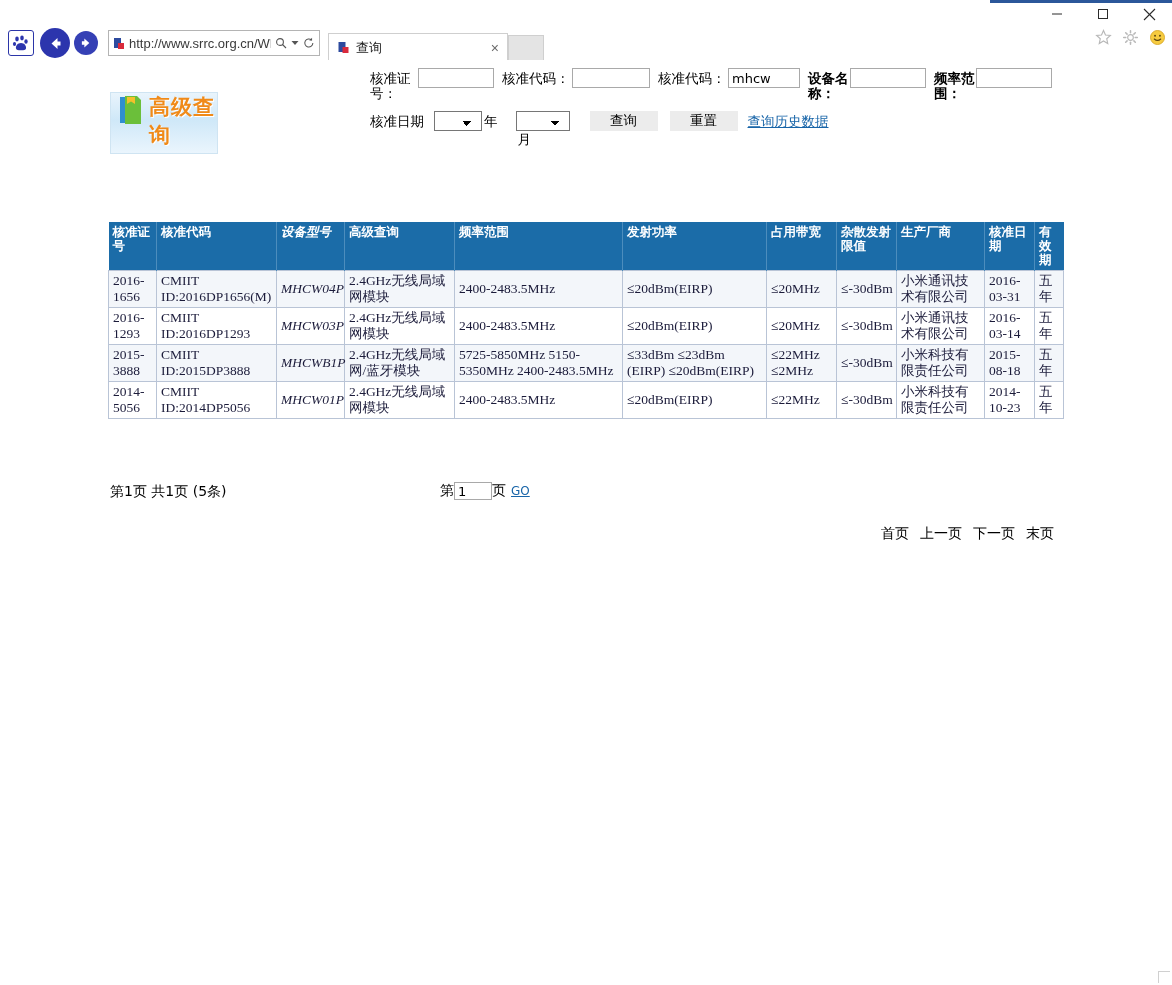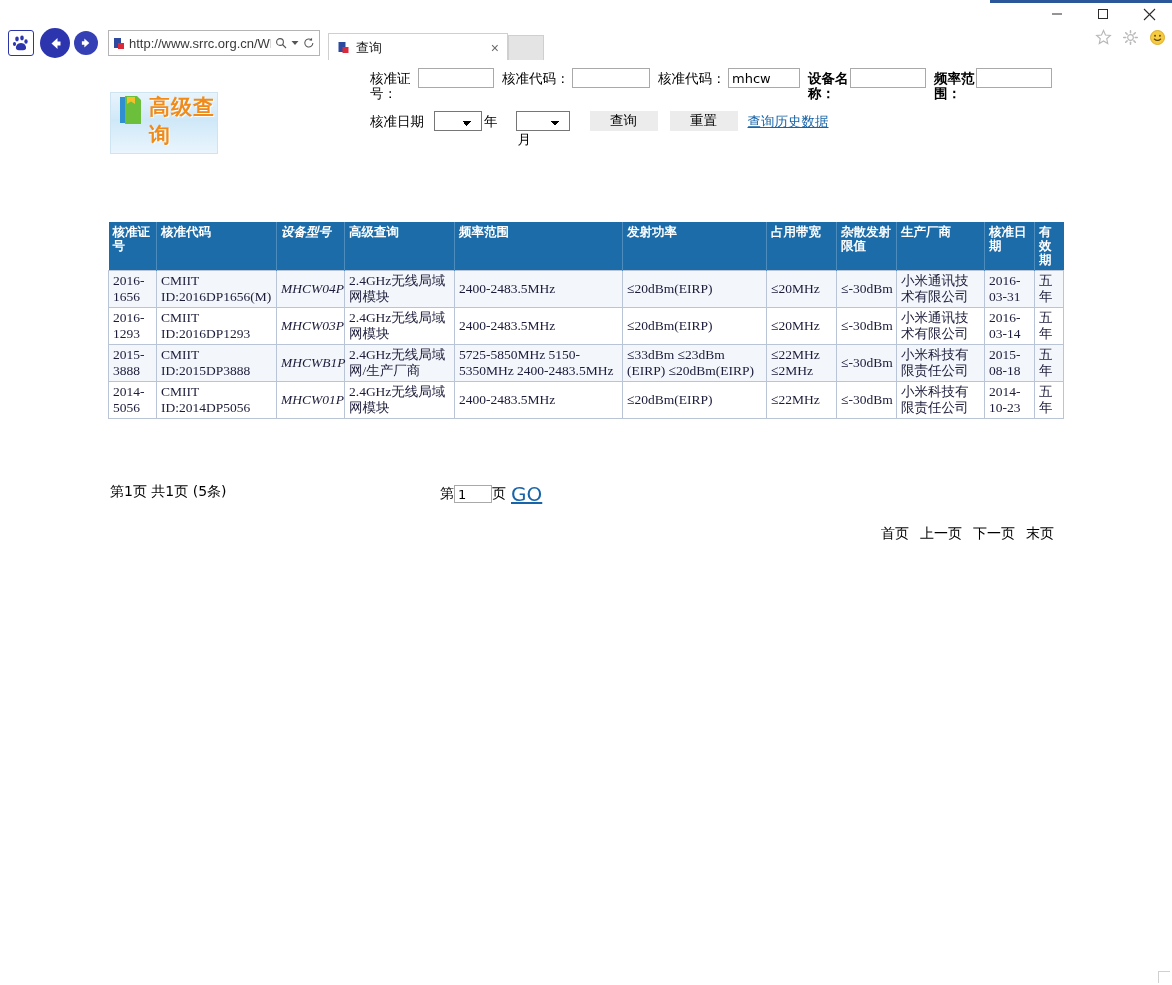--- a/index.html
+++ b/index.html
@@ -201,21 +201,21 @@
 
   
   .pager {
     position: absolute; left: 0; top: 420px; width: 1172px; height: 26px;
     font-family: "DejaVu Sans", "Liberation Sans", sans-serif;
     font-size: 14px; color: #000;
   }
   .pg-left { position: absolute; left: 110px; top: 3px; }
   .pg-mid { position: absolute; left: 440px; top: 2px; display:flex; align-items:center; }
   .pg-input { width: 38px; height: 18px; border:1px solid #a9a9a9; font-size:13px; padding:0 3px; font-family:"DejaVu Sans",sans-serif;}
-  .go-link { color:#1764a8; text-decoration: underline; margin-left: 5px; font-size:20px; cursor:pointer; }
+  .go-link { color:#1764a8; text-decoration: underline; margin-left: 5px; font-size:12px; cursor:pointer; }
   .pg-right { position: absolute; right: 118px; top: 10px; display: flex; gap: 11px; margin-top: 35px; }
   .pg-right span { cursor: default; }
 
   
   .watermark {
     position: absolute; right: 8px; bottom: 30px;
     width: 330px; height: 150px;
     user-select: none;
   }
   .wm-of {
@@ -445,21 +445,21 @@
             <td class="c-bw">≤20MHz</td>
             <td class="c-spur">≤-30dBm</td>
             <td class="c-maker">小米通讯技术有限公司</td>
             <td class="c-date">2016-03-14</td>
             <td class="c-valid">五年</td>
           </tr>
           <tr>
             <td class="c-cert">2015-3888</td>
             <td class="c-code">CMIIT ID:2015DP3888</td>
             <td class="c-model">MHCWB1P</td>
-            <td class="c-name">2.4GHz无线局域网/生产厂商</td>
+            <td class="c-name">2.4GHz无线局域网/蓝牙模块</td>
             <td class="c-freq">5725-5850MHz 5150-5350MHz 2400-2483.5MHz</td>
             <td class="c-power">≤33dBm ≤23dBm (EIRP) ≤20dBm(EIRP)</td>
             <td class="c-bw">≤22MHz ≤2MHz</td>
             <td class="c-spur">≤-30dBm</td>
             <td class="c-maker">小米科技有限责任公司</td>
             <td class="c-date">2015-08-18</td>
             <td class="c-valid">五年</td>
           </tr>
           <tr>
             <td class="c-cert">2014-5056</td>

